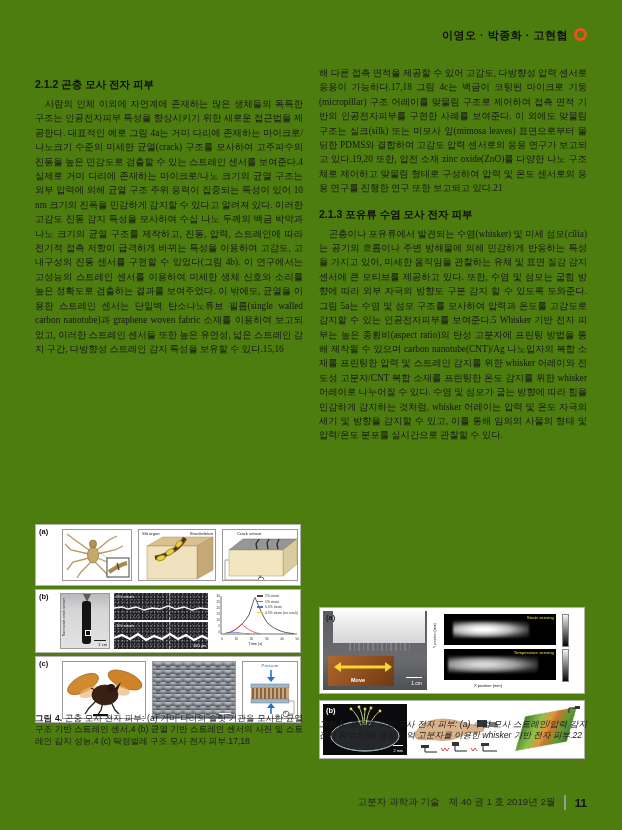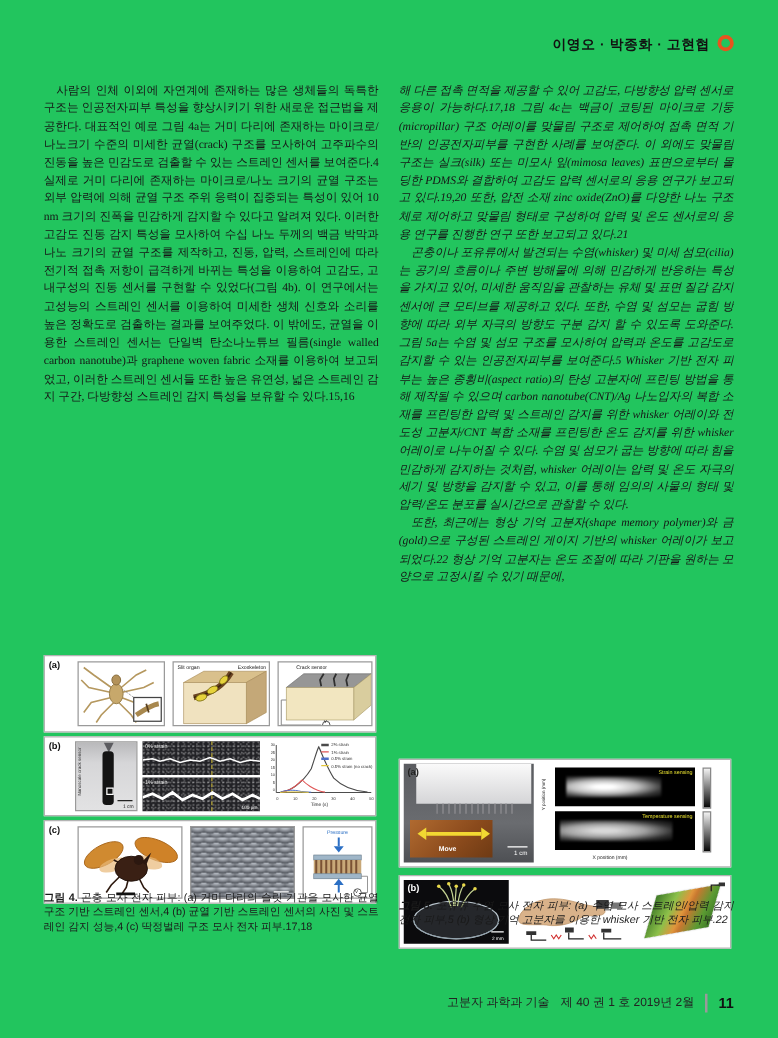--- a/index.html
+++ b/index.html
@@ -1,28 +1,28 @@
 <!DOCTYPE html>
 <html><head>
 <meta charset="utf-8">
 <style>
   html,body{margin:0;padding:0;background:#fff;}
-  .page{position:relative;width:622px;height:830px;background:#22c55e;overflow:hidden;
+  .page{position:relative;width:622px;height:830px;background:#4d7c0f;overflow:hidden;
         font-family:"Liberation Serif","DejaVu Serif",serif;color:#141414;}
   .abs{position:absolute;}
 
   
   .authors{position:absolute;top:28px;right:35px;font-family:"Liberation Sans","DejaVu Sans",sans-serif;
            font-size:11px;font-weight:700;letter-spacing:.5px;color:#111;}
   .ornament{display:inline-block;width:7px;height:7px;border:3px solid #e8541e;border-radius:50%;
             margin-left:6px;vertical-align:-2px;}
 
   
   .colL{position:absolute;left:35px;top:66px;width:268px;height:456px;overflow:hidden;}
-  .colR{position:absolute;left:319px;top:66px;width:268px;height:538px;overflow:hidden;font-style:italic;}
+  .colR{position:absolute;left:319px;top:66px;width:268px;height:538px;overflow:hidden;}
   p.body{margin:0;font-size:9.3px;line-height:14.4px;text-align:justify;color:#161616;}
   p.indent{text-indent:10px;}
   h3.sec{margin:12px 0 5px 0;font-family:"Liberation Sans","DejaVu Sans",sans-serif;
          font-size:10.5px;font-weight:700;color:#0e0e0e;}
 
   
   .fbox{position:absolute;border:1px solid #b3b3b3;background:#fff;box-sizing:border-box;}
   .plabel{position:absolute;font-family:"Liberation Sans",sans-serif;font-weight:700;
           font-size:7.5px;color:#111;z-index:5;}
   .subimg{position:absolute;border:1px solid #9a9a9a;background:#fff;box-sizing:border-box;overflow:hidden;}
@@ -113,27 +113,28 @@
 </head>
 <body>
 
 <div class="page">
 
   <div class="authors">
     <span>이영오 · 박종화 · 고현협</span><span class="ornament"></span>
   </div>
 
   <div class="colL">
+    <h3 class="sec">2.1.2 곤충 모사 전자 피부</h3>
     <p class="body indent">사람의 인체 이외에 자연계에 존재하는 많은 생체들의 독특한 구조는 인공전자피부 특성을 향상시키기 위한 새로운 접근법을 제공한다. 대표적인 예로 그림 4a는 거미 다리에 존재하는 마이크로/나노크기 수준의 미세한 균열(crack) 구조를 모사하여 고주파수의 진동을 높은 민감도로 검출할 수 있는 스트레인 센서를 보여준다.4 실제로 거미 다리에 존재하는 마이크로/나노 크기의 균열 구조는 외부 압력에 의해 균열 구조 주위 응력이 집중되는 특성이 있어 10 nm 크기의 진폭을 민감하게 감지할 수 있다고 알려져 있다. 이러한 고감도 진동 감지 특성을 모사하여 수십 나노 두께의 백금 박막과 나노 크기의 균열 구조를 제작하고, 진동, 압력, 스트레인에 따라 전기적 접촉 저항이 급격하게 바뀌는 특성을 이용하여 고감도, 고내구성의 진동 센서를 구현할 수 있었다(그림 4b). 이 연구에서는 고성능의 스트레인 센서를 이용하여 미세한 생체 신호와 소리를 높은 정확도로 검출하는 결과를 보여주었다. 이 밖에도, 균열을 이용한 스트레인 센서는 단일벽 탄소나노튜브 필름(single walled carbon nanotube)과 graphene woven fabric 소재를 이용하여 보고되었고, 이러한 스트레인 센서들 또한 높은 유연성, 넓은 스트레인 감지 구간, 다방향성 스트레인 감지 특성을 보유할 수 있다.15,16</p>
   </div>
 
   <div class="colR">
     <p class="body">해 다른 접촉 면적을 제공할 수 있어 고감도, 다방향성 압력 센서로 응용이 가능하다.17,18 그림 4c는 백금이 코팅된 마이크로 기둥(micropillar) 구조 어레이를 맞물림 구조로 제어하여 접촉 면적 기반의 인공전자피부를 구현한 사례를 보여준다. 이 외에도 맞물림 구조는 실크(silk) 또는 미모사 잎(mimosa leaves) 표면으로부터 몰딩한 PDMS와 결합하여 고감도 압력 센서로의 응용 연구가 보고되고 있다.19,20 또한, 압전 소재 zinc oxide(ZnO)를 다양한 나노 구조체로 제어하고 맞물림 형태로 구성하여 압력 및 온도 센서로의 응용 연구를 진행한 연구 또한 보고되고 있다.21</p>
+    <h3 class="sec">2.1.3 포유류 수염 모사 전자 피부</h3>
     <p class="body indent">곤충이나 포유류에서 발견되는 수염(whisker) 및 미세 섬모(cilia)는 공기의 흐름이나 주변 방해물에 의해 민감하게 반응하는 특성을 가지고 있어, 미세한 움직임을 관찰하는 유체 및 표면 질감 감지 센서에 큰 모티브를 제공하고 있다. 또한, 수염 및 섬모는 굽힘 방향에 따라 외부 자극의 방향도 구분 감지 할 수 있도록 도와준다. 그림 5a는 수염 및 섬모 구조를 모사하여 압력과 온도를 고감도로 감지할 수 있는 인공전자피부를 보여준다.5 Whisker 기반 전자 피부는 높은 종횡비(aspect ratio)의 탄성 고분자에 프린팅 방법을 통해 제작될 수 있으며 carbon nanotube(CNT)/Ag 나노입자의 복합 소재를 프린팅한 압력 및 스트레인 감지를 위한 whisker 어레이와 전도성 고분자/CNT 복합 소재를 프린팅한 온도 감지를 위한 whisker 어레이로 나누어질 수 있다. 수염 및 섬모가 굽는 방향에 따라 힘을 민감하게 감지하는 것처럼, whisker 어레이는 압력 및 온도 자극의 세기 및 방향을 감지할 수 있고, 이를 통해 임의의 사물의 형태 및 압력/온도 분포를 실시간으로 관찰할 수 있다.</p>
-    <p class="body indent">또한, 최근에는 형상 기억 고분자(shape memory polymer)와 금(gold)으로 구성된 스트레인 게이지 기반의 whisker 어레이가 보고되었다.22 형상 기억 고분자는 온도 조절에 따라 기판을 원하는 모양으로 고정시킬 수 있기 때문에,</p>
   </div>
 
   <div class="fbox" style="left:35px;top:524px;width:266px;height:62px;">
     <span class="plabel" style="left:3px;top:2px;">(a)</span>
     <div class="subimg" style="left:26px;top:4px;width:70px;height:52px;">
       <svg width="70" height="52" viewBox="0 0 70 52">
         <g stroke="#b5985f" stroke-width="1.3" fill="none">
           <polyline points="26,20 12,10 4,4"></polyline>
             <polyline points="26,24 8,20 2,14"></polyline>
           <polyline points="26,28 10,32 4,40"></polyline>

